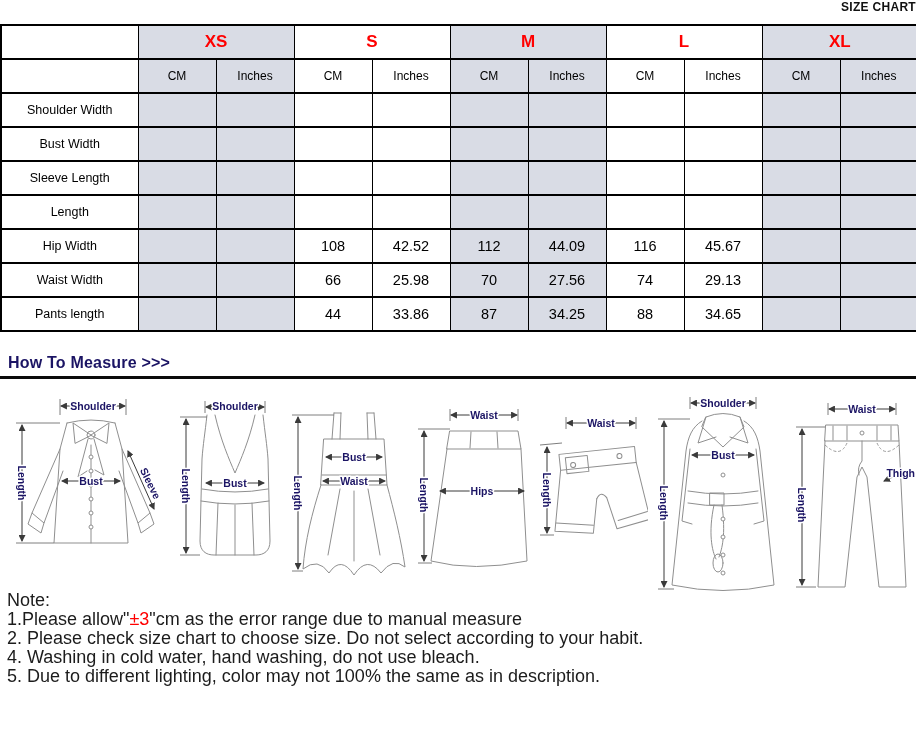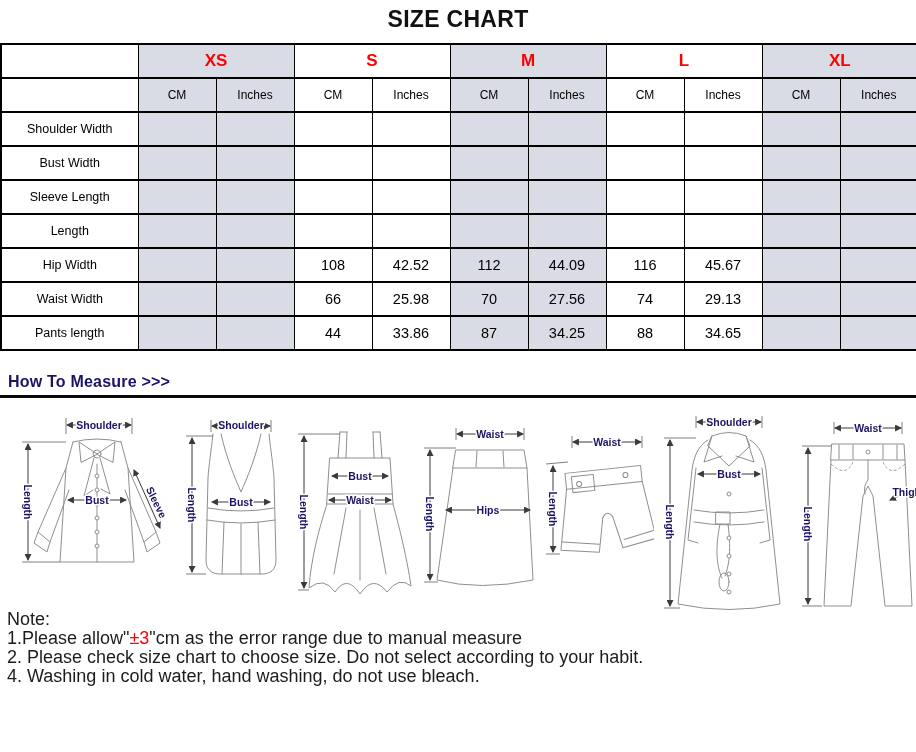--- a/index.html
+++ b/index.html
@@ -2,21 +2,21 @@
 <html style="--red: #ff0000; --navy: #1b1464; --shade: #d9dce5; --border: #000000;"><head>
 <meta charset="utf-8">
 <style>
   * { box-sizing: border-box; }
   html,body { margin:0; padding:0; }
   body {
     width:916px; height:752px; background:#fff; overflow:hidden;
     font-family:"Liberation Sans", sans-serif; color:#000; position:relative;
   }
   .title {
-    text-align:center; font-size:23px; font-weight:bold; padding-top:6px;
+    text-align:right; font-size:12px; font-weight:bold; 
     letter-spacing:0.3px; color:#111;
   }
   table.size-table {
     border-collapse:collapse; table-layout:fixed; width:916px; margin-top:10px;
     border:2px solid var(--border,#000);
   }
   table.size-table td {
     border-left:1px solid var(--border,#000);
     border-right:1px solid var(--border,#000);
     border-top:2px solid var(--border,#000);
@@ -29,21 +29,21 @@
   td.unithead { font-weight:normal; font-size:12px; }
   td.rowlabel { font-size:12.5px; background:#fff; }
   td.val { font-size:14.5px; }
   .measure-heading {
     margin:22px 0 0 8px; font-size:16px; font-weight:bold;
     color:var(--navy,#1b1464); letter-spacing:0.2px;
   }
   .divider { width:916px; height:3px; background:#0a0a0a; margin-top:4px; }
   .diagrams {
     width:916px; height:208px; display:flex; justify-content:space-between;
-    align-items:flex-start; padding:14px 2px 0 14px;
+    align-items:flex-start; padding:14px 2px 0 8px;
   }
   .diagrams svg { display:block; flex:0 0 auto; }
   .g { fill:none; stroke:#8f8f8f; stroke-width:1; stroke-linejoin:round; stroke-linecap:round; }
   .gd { fill:none; stroke:#9a9a9a; stroke-width:1; stroke-dasharray:3,2; }
   .btn { fill:#fff; stroke:#8f8f8f; stroke-width:1; }
   .tick { stroke:#6f6f6f; stroke-width:0.9; }
   .arr { stroke:#3a3a3a; stroke-width:1; marker-start:url(#ah); marker-end:url(#ah); }
   .arr-e { stroke:#3a3a3a; stroke-width:1; marker-end:url(#ah); }
   .dlab {
     font-family:"Liberation Sans", sans-serif; font-size:10.5px; font-weight:bold;
@@ -360,14 +360,15 @@
   </svg>
 
 </div>
 
 <div class="notes">
   <div class="note-line">Note:</div>
   <div id="notes-list">
       <div class="note-line"><span>1.Please allow"</span><span class="red">±3</span><span>"cm as the error range due to manual measure</span></div>
       <div class="note-line"><span>2. Please check size chart to choose size. Do not select according to your habit.</span></div>
       <div class="note-line"><span>4. Washing in cold water, hand washing, do not use bleach.</span></div>
+      <div class="note-line"><span>5. Due to different lighting, color may not 100% the same as in description.</span></div>
     </div>
 </div>
 
 </body></html>

